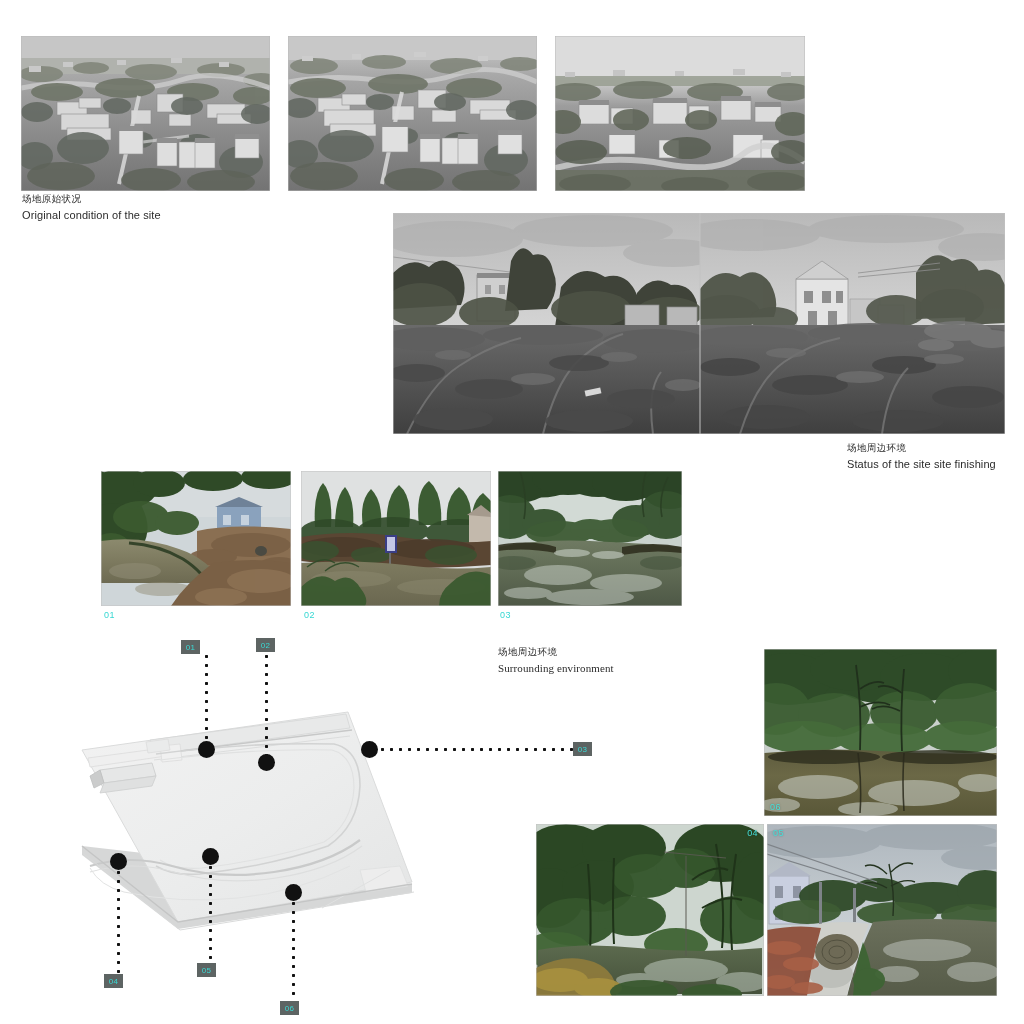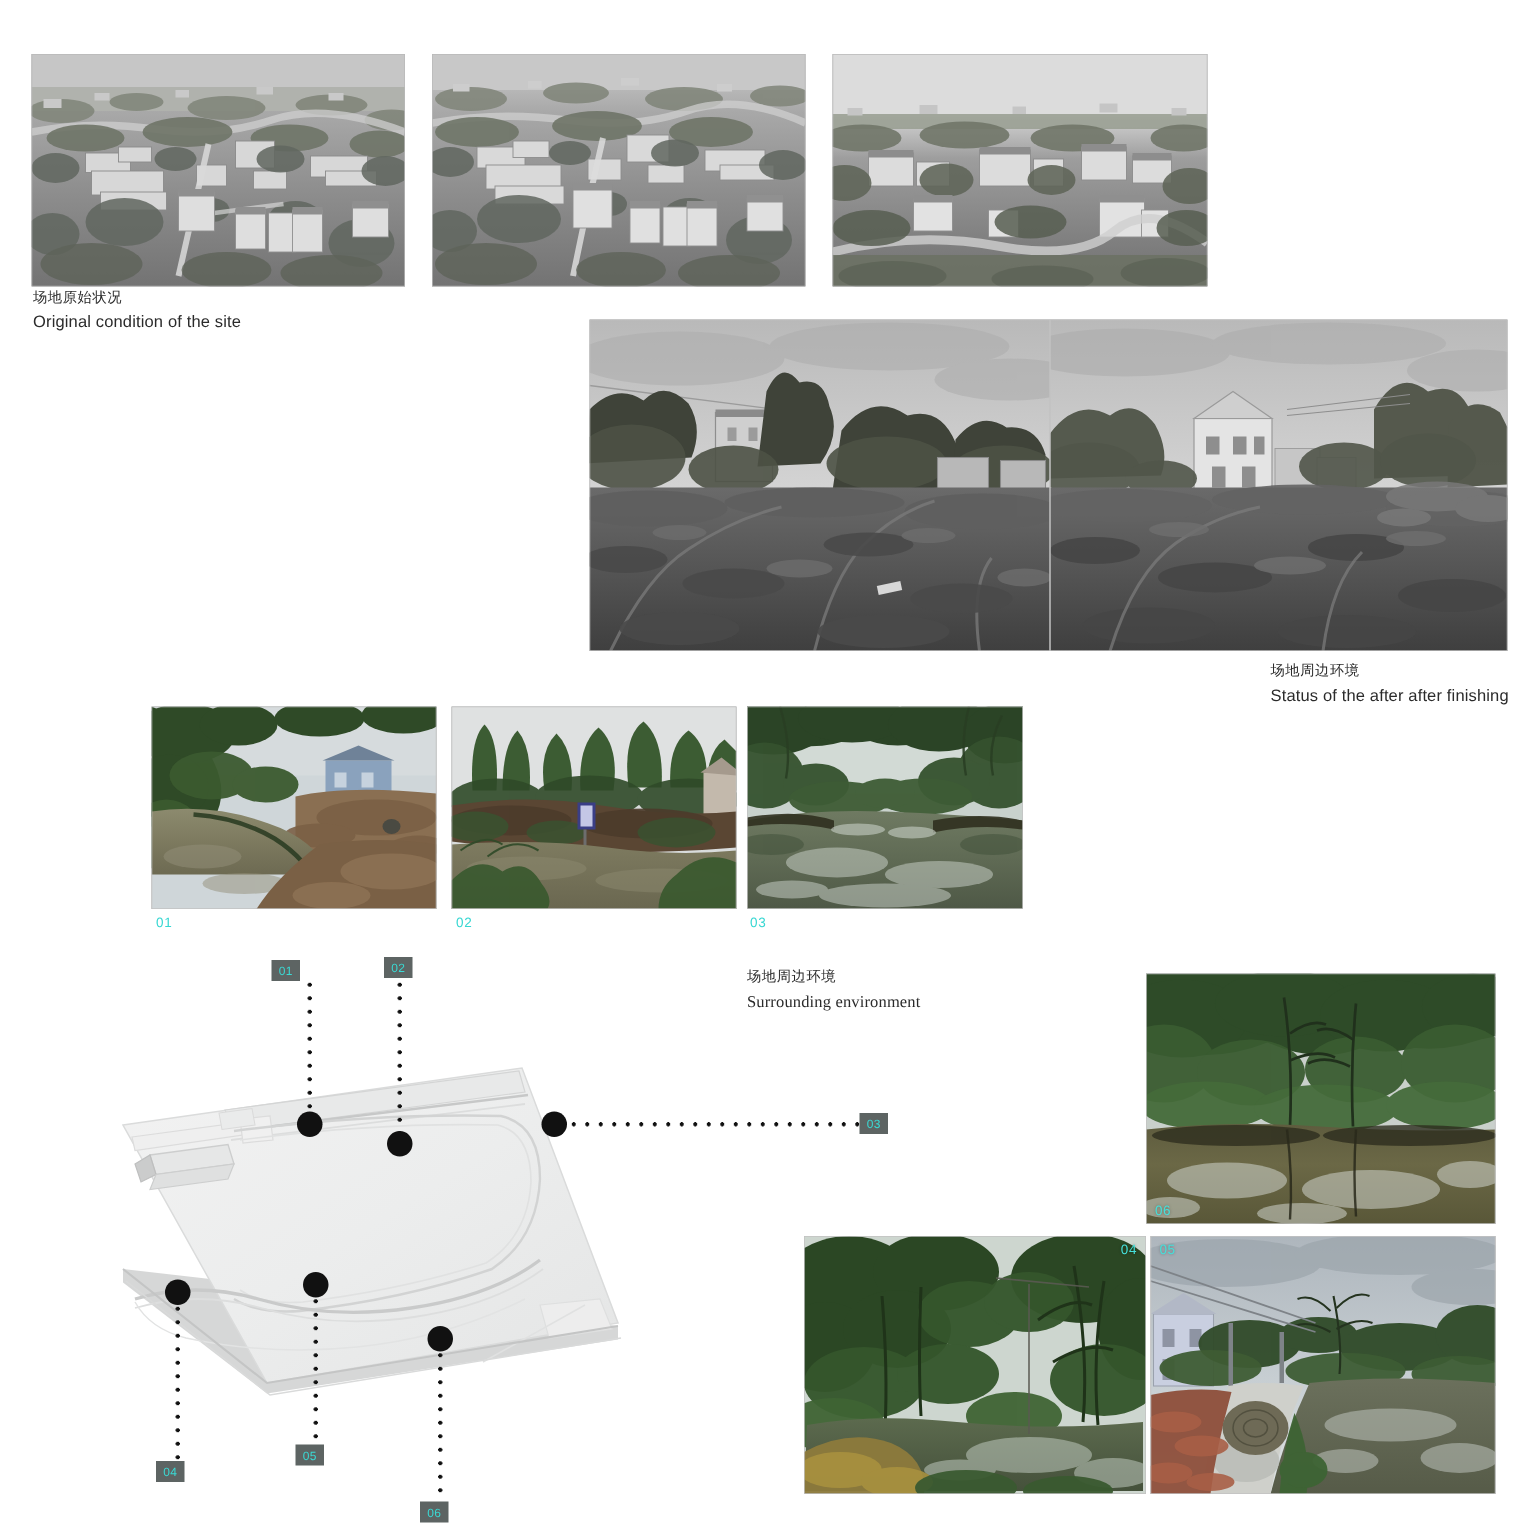--- a/index.html
+++ b/index.html
@@ -431,21 +431,21 @@
         <ellipse cx="86" cy="140" rx="20" ry="5"></ellipse>
           <ellipse cx="160" cy="164" rx="24" ry="6"></ellipse>
         <ellipse cx="244" cy="146" rx="20" ry="5"></ellipse>
       </g>
       <rect x="0" y="0" width="305" height="221" fill="none" stroke="#c2c2c2" stroke-width="1"></rect>
     </svg>
   </div>
 
   <div class="caption" style="left:847px;top:441px;">
     <div class="cn">场地周边环境</div>
-    <div class="en">Status of the after after finishing</div>
+    <div class="en">Status of the site site finishing</div>
   </div>
 
   <div class="photo" style="left:101px;top:471px;width:190px;height:135px;">
     <svg viewBox="0 0 190 135" preserveAspectRatio="none" style="width:100%;height:100%;display:block">
       <defs>
         <linearGradient id="w1" x1="0" y1="0" x2="0" y2="1">
           <stop offset="0" stop-color="#8c8a6e"></stop>
             <stop offset="0.5" stop-color="#7d7a5f"></stop>
           <stop offset="1" stop-color="#6d6a52"></stop>
         </linearGradient>

